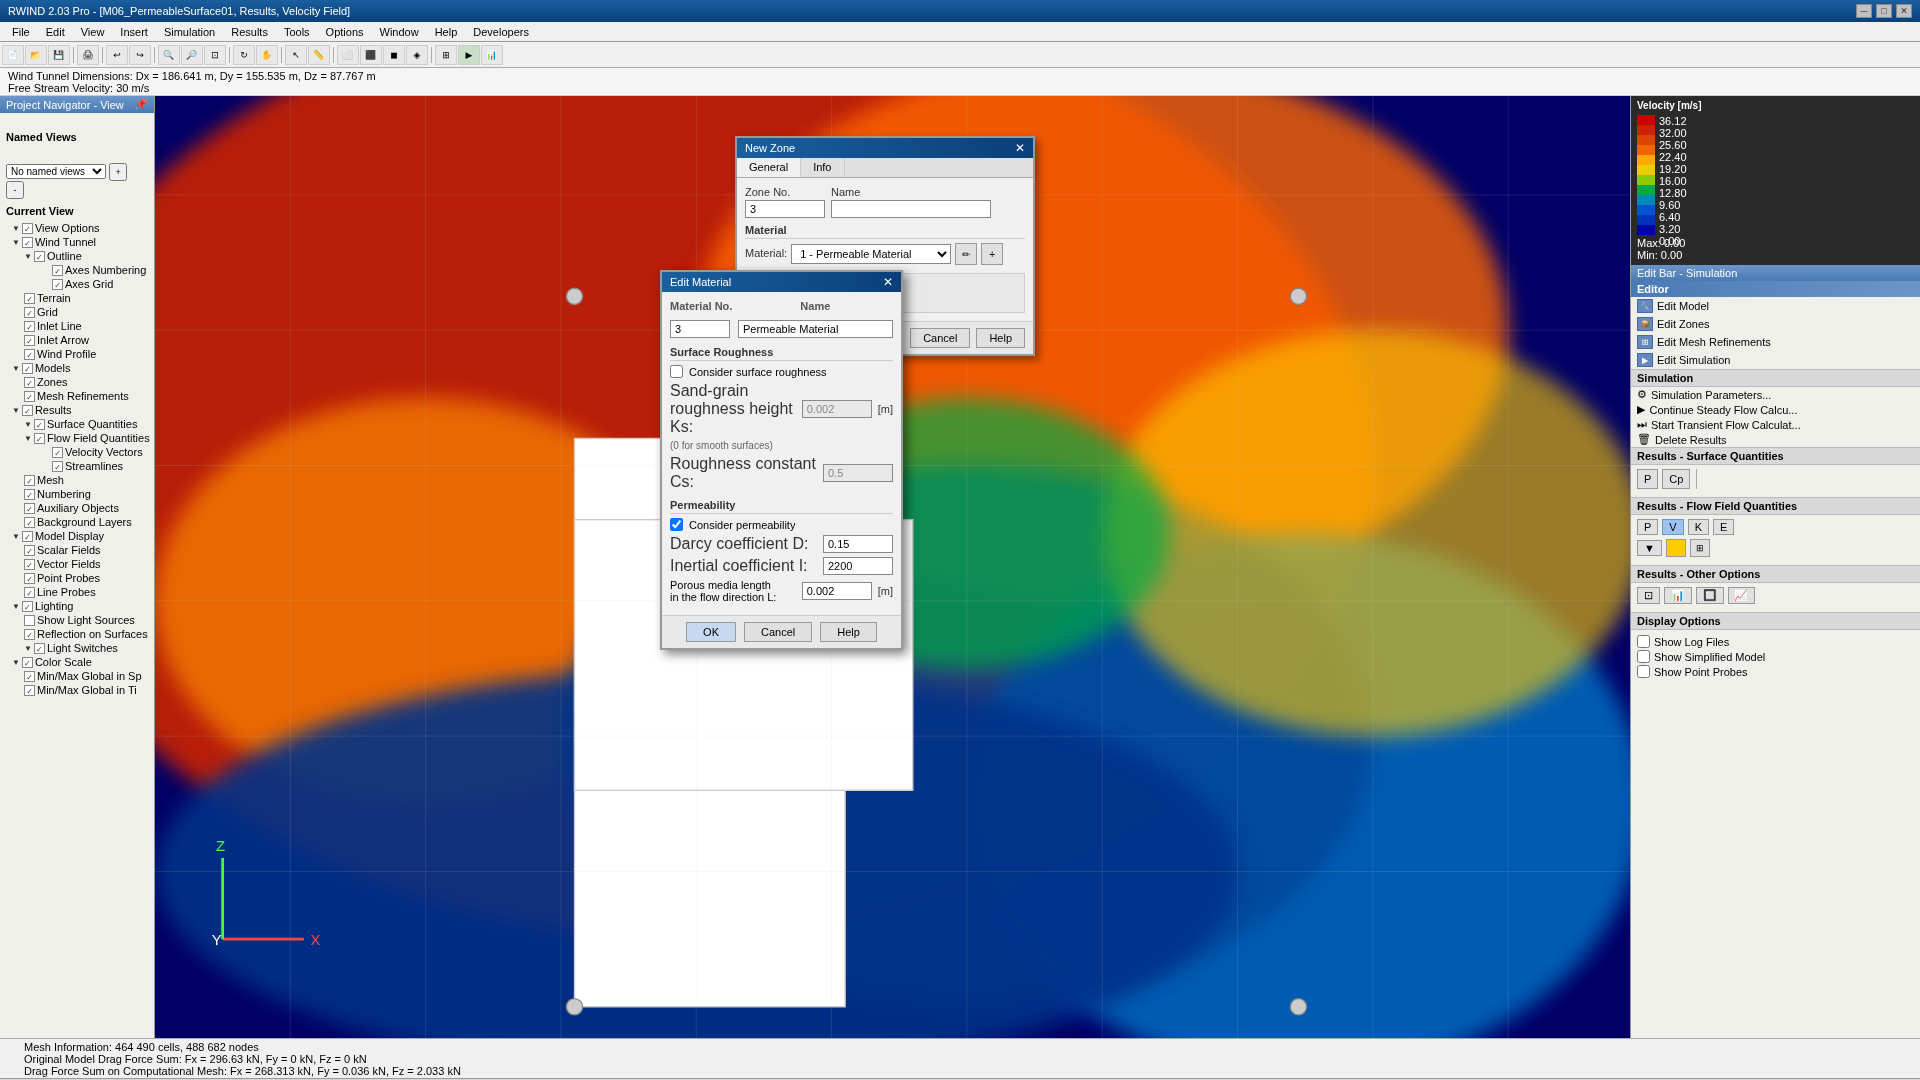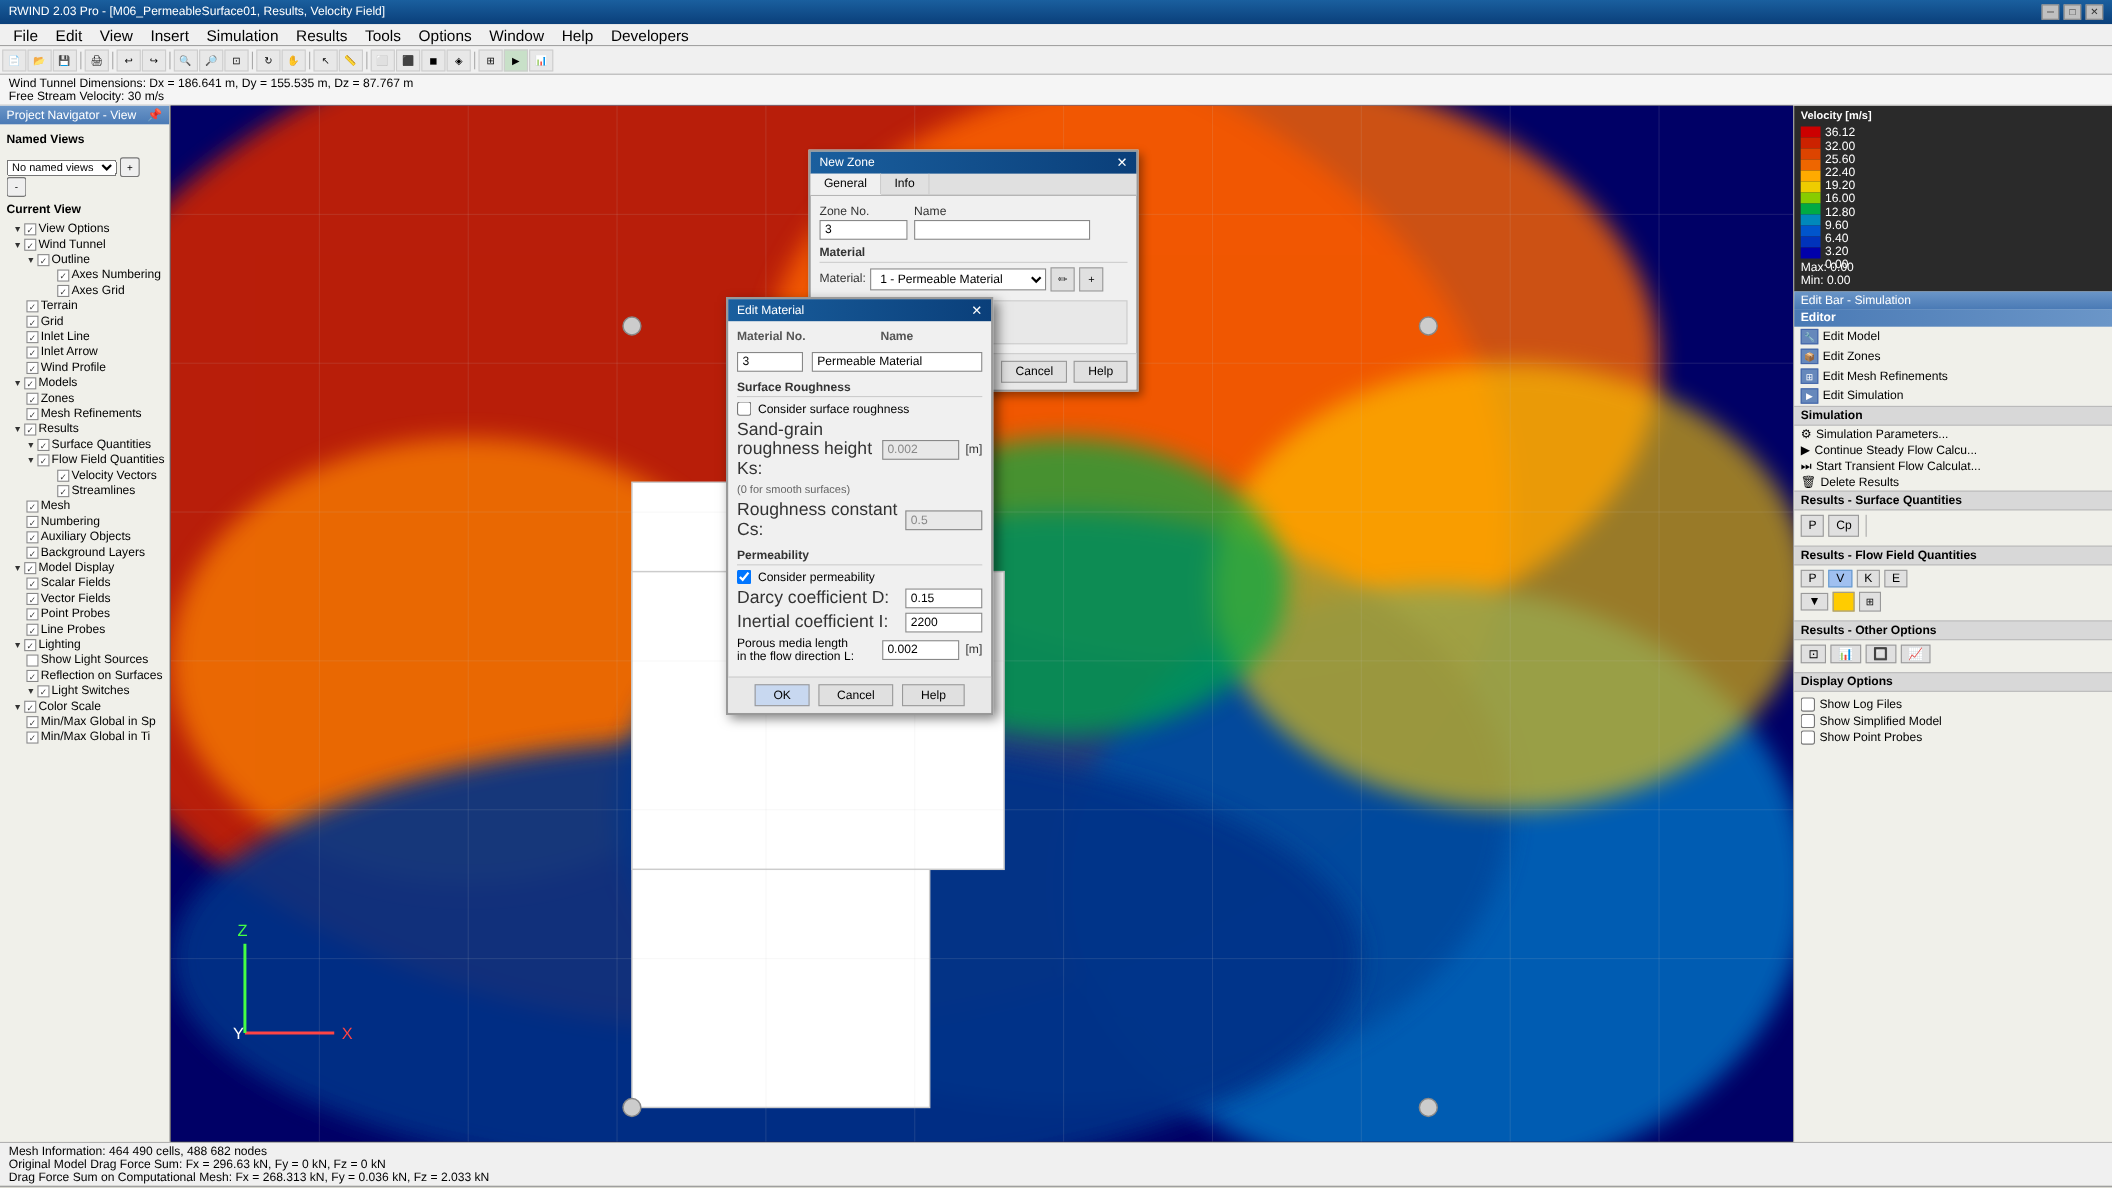--- a/index.html
+++ b/index.html
@@ -20,21 +20,21 @@
 
     
     #menubar {
       background: #f0f0f0;
       height: 20px;
       display: flex;
       align-items: center;
       border-bottom: 1px solid #999;
       padding: 0 4px;
     }
-    .menu-item { padding: 2px 8px; cursor: pointer; font-size: 14px; }
+    .menu-item { padding: 2px 8px; cursor: pointer; font-size: 11px; }
 
     
     #toolbar {
       background: #f0f0f0;
       height: 26px;
       border-bottom: 1px solid #aaa;
       display: flex;
       align-items: center;
       padding: 0 2px;
       gap: 1px;
@@ -143,21 +143,21 @@
     .sim-item { display: flex; align-items: center; gap: 4px; padding: 1px 6px; cursor: pointer; font-size: 11px; }
 
     .display-options { padding: 4px 6px; }
     .disp-item { display: flex; align-items: center; gap: 4px; padding: 1px 0; font-size: 11px; }
 
     
     #statusbar {
       background: #f0f0f0;
       height: 40px;
       border-top: 1px solid #aaa;
-      padding: 2px 8px;
+      padding: 2px 24px;
       font-size: 10px;
       display: flex;
       flex-direction: column;
       justify-content: center;
     }
 
     
     #tabbar {
       background: #d8d8d0;
       height: 22px;
@@ -300,21 +300,21 @@
   </div>
 </div>
 
 <div id="main-layout">
 
   <div id="left-panel">
     <div id="left-panel-header">
       <span>Project Navigator - View</span>
       <span style="cursor:pointer;">📌</span>
     </div>
-    <div style="padding:8px 6px;font-size:11px;font-weight:bold;">Named Views</div>
+    <div style="padding:18px 6px;font-size:11px;font-weight:bold;">Named Views</div>
     <div style="padding:2px 6px;">
       <select style="width:100px;font-size:10px;">
         <option>No named views</option>
       </select>
       <button style="width:18px;height:18px;font-size:9px;">+</button>
       <button style="width:18px;height:18px;font-size:9px;">-</button>
     </div>
     <div style="padding:4px 6px;font-size:11px;font-weight:bold;">Current View</div>
 
     <div class="tree-item indent-1">

